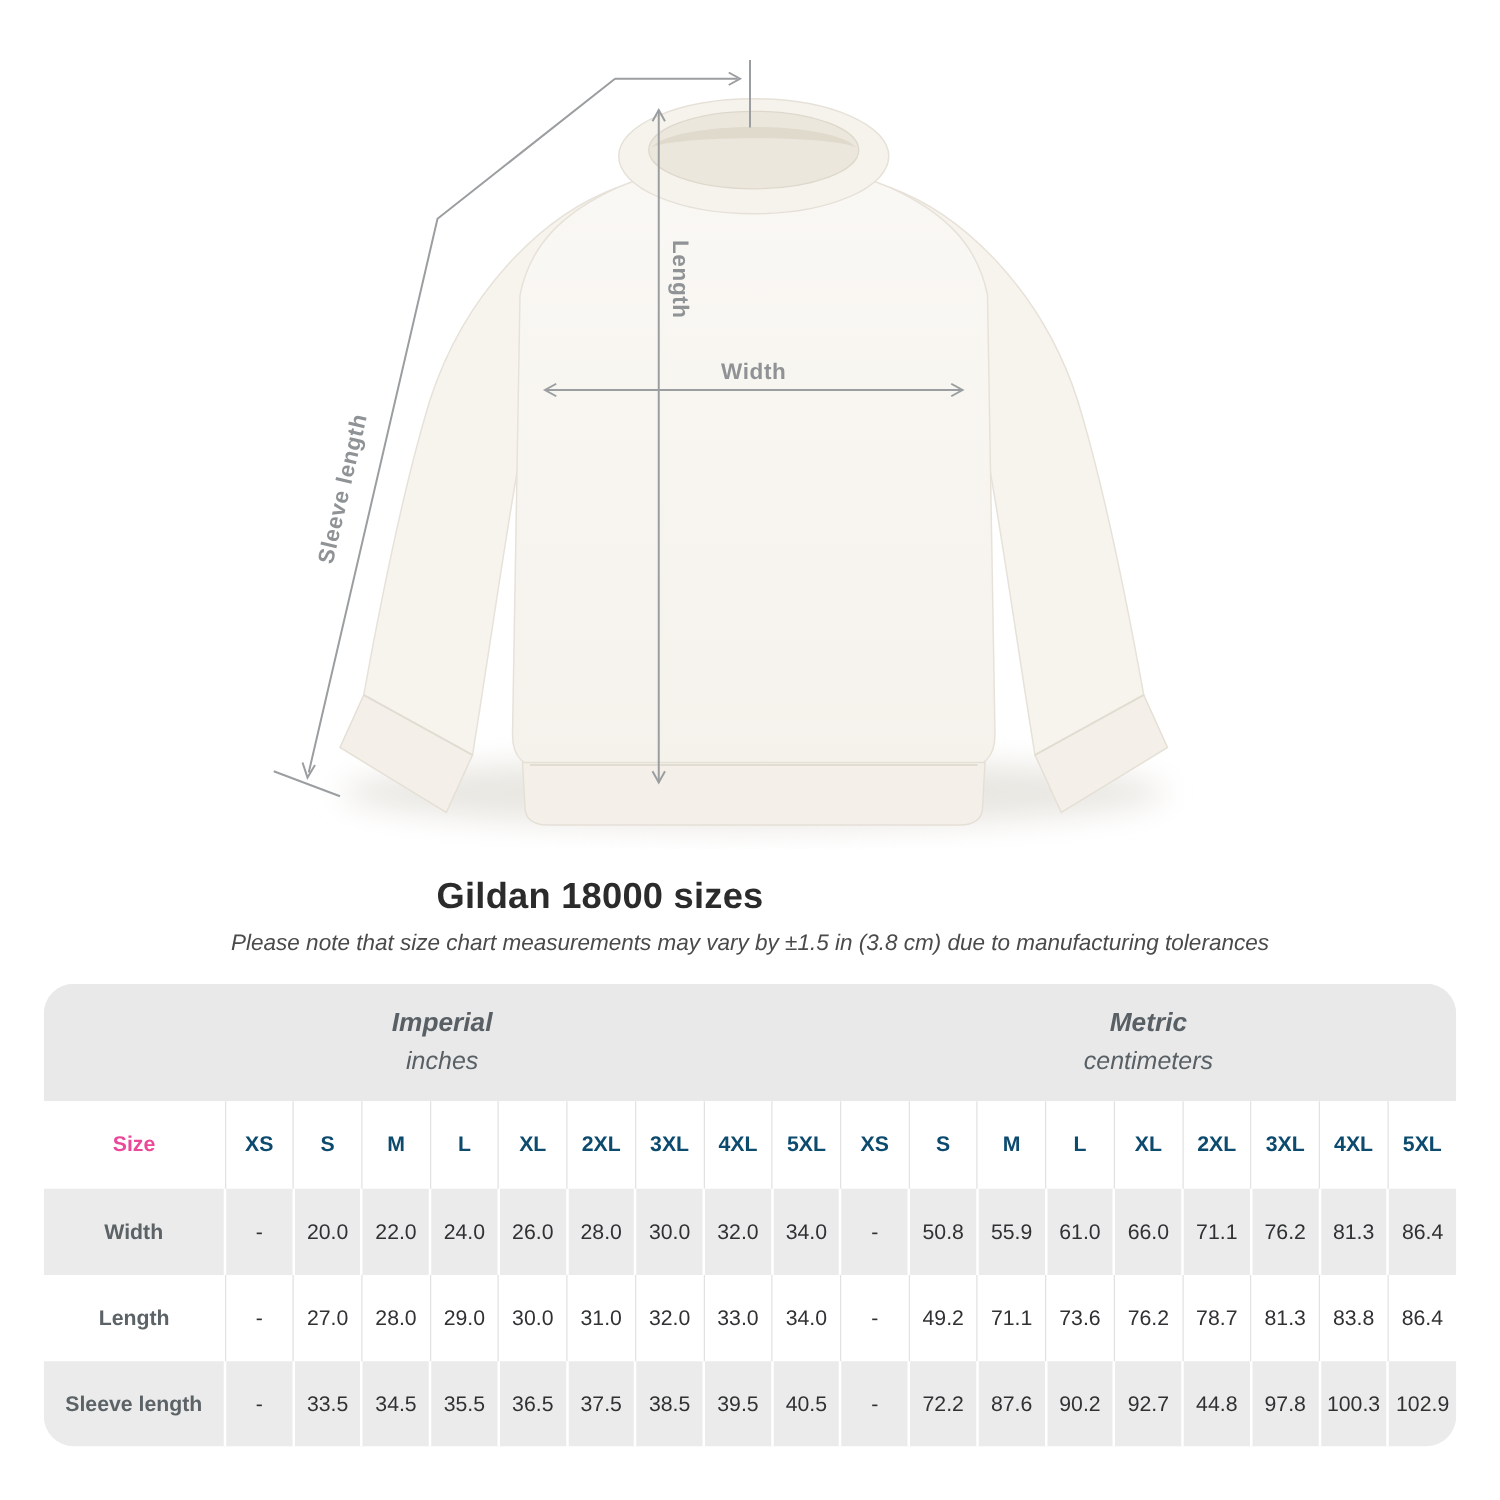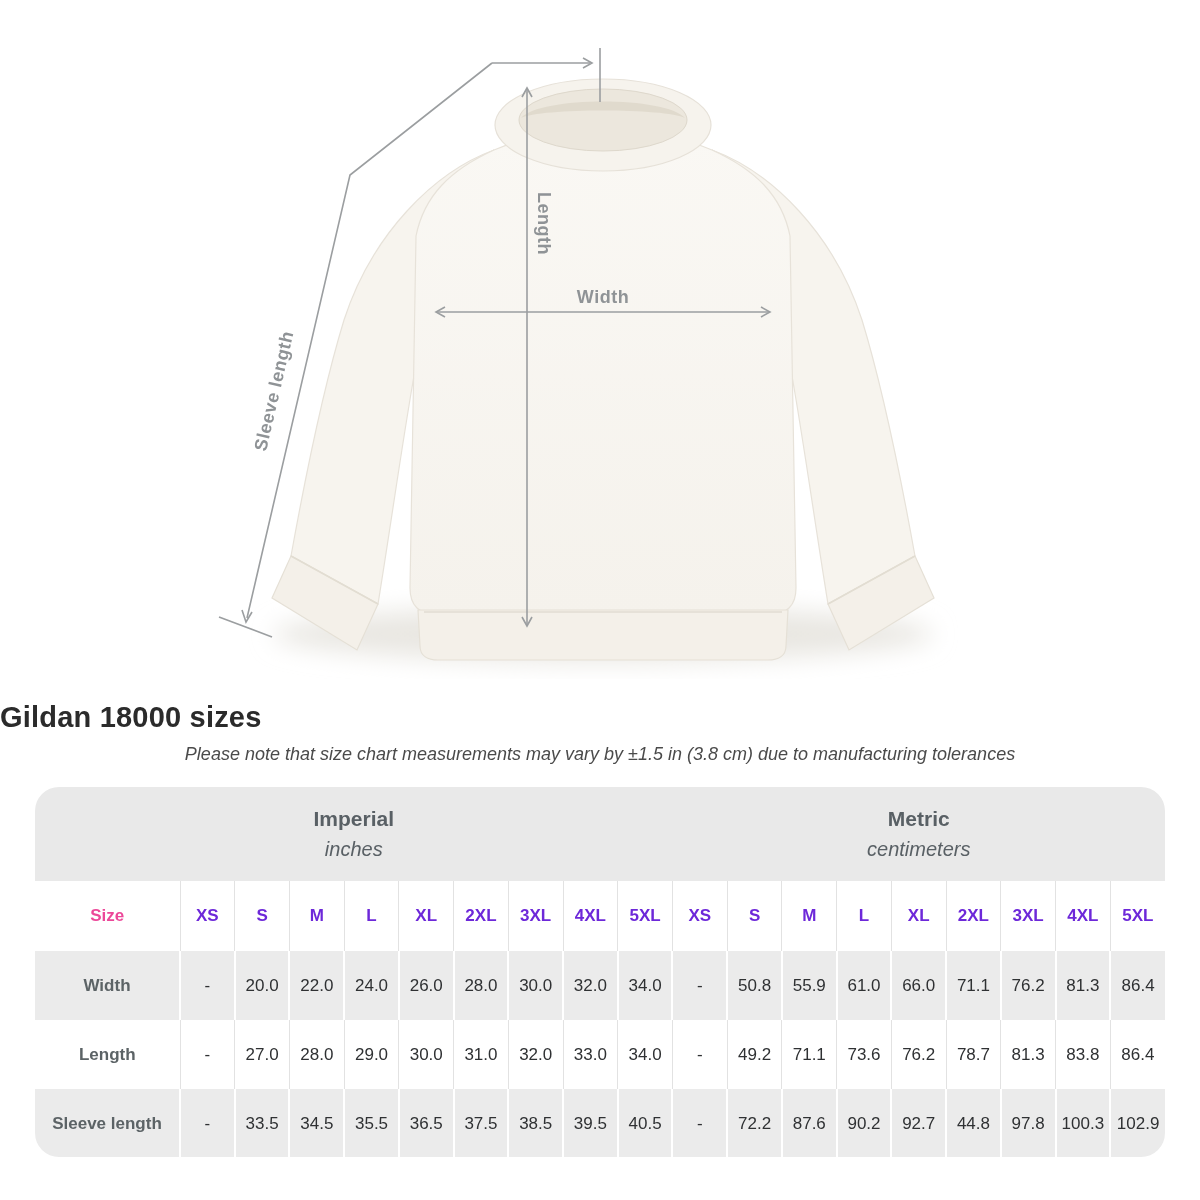--- a/index.html
+++ b/index.html
@@ -5,44 +5,44 @@
   * { margin:0; padding:0; box-sizing:border-box; }
   html,body { background:#ffffff; }
   body { font-family:"Liberation Sans", sans-serif; }
   .page {
     position:relative; width:1200px; height:1200px; background:#ffffff; overflow:hidden;
   }
   .figure-area { position:absolute; left:0; top:0; width:1200px; height:700px; }
   .figure-area svg { display:block; }
 
   .title {
-    position:absolute; left:0; top:701px; width:960px; text-align:left;
+    position:absolute; left:0; top:701px; width:960px; text-align:center;
     font-size:29px; font-weight:bold; color:#2b2b2b; letter-spacing:0.2px;
   }
   .subtitle {
     position:absolute; left:0; top:744px; width:1200px; text-align:center;
     font-size:18px; font-style:italic; color:#4a4a4a;
   }
 
   .table-wrap {
     position:absolute; left:35px; top:787px; width:1130px; height:370px;
     border-radius:24px; overflow:hidden; background:#ffffff;
   }
   table.size-chart {
     width:100%; height:100%; border-collapse:collapse; table-layout:fixed;
   }
   .size-chart col.col-size { width:145px; }
   .size-chart th, .size-chart td {
     text-align:center; vertical-align:middle; font-size:17px; padding:0;
   }
   tr.band-row th { height:94px; background:#e9e9e9; vertical-align:middle; }
-  .band-label { font-size:21px; font-weight:bold; color:#596065; }
+  .band-label { font-size:21px; font-weight:bold; font-style:italic; color:#596065; }
   .band-sub { font-size:20px; font-style:italic; color:#596065; margin-top:7px; font-weight:normal; }
 
-  tr.size-row th { height:70px; background:#ffffff; font-weight:bold; color:#6d28d9; border-right:1px solid #e2e2e2; }
+  tr.size-row th { height:70px; background:#ffffff; font-weight:bold; color:#0c4a6e; border-right:1px solid #e2e2e2; }
   tr.size-row th:last-child { border-right:none; }
   tr.size-row th.size-th { color:#ec4899; }
 
   tbody tr { height:69px; }
   tbody th.row-label { font-weight:bold; color:#5c6366; }
   tbody td { color:#2f3133; }
   tr.shade th, tr.shade td { background:#ebebeb; border-right:2px solid #ffffff; }
   tr.shade th:last-child, tr.shade td:last-child { border-right:none; }
   tr.plain th, tr.plain td { background:#ffffff; border-right:1px solid #e2e2e2; }
   tr.plain th:last-child, tr.plain td:last-child { border-right:none; }

